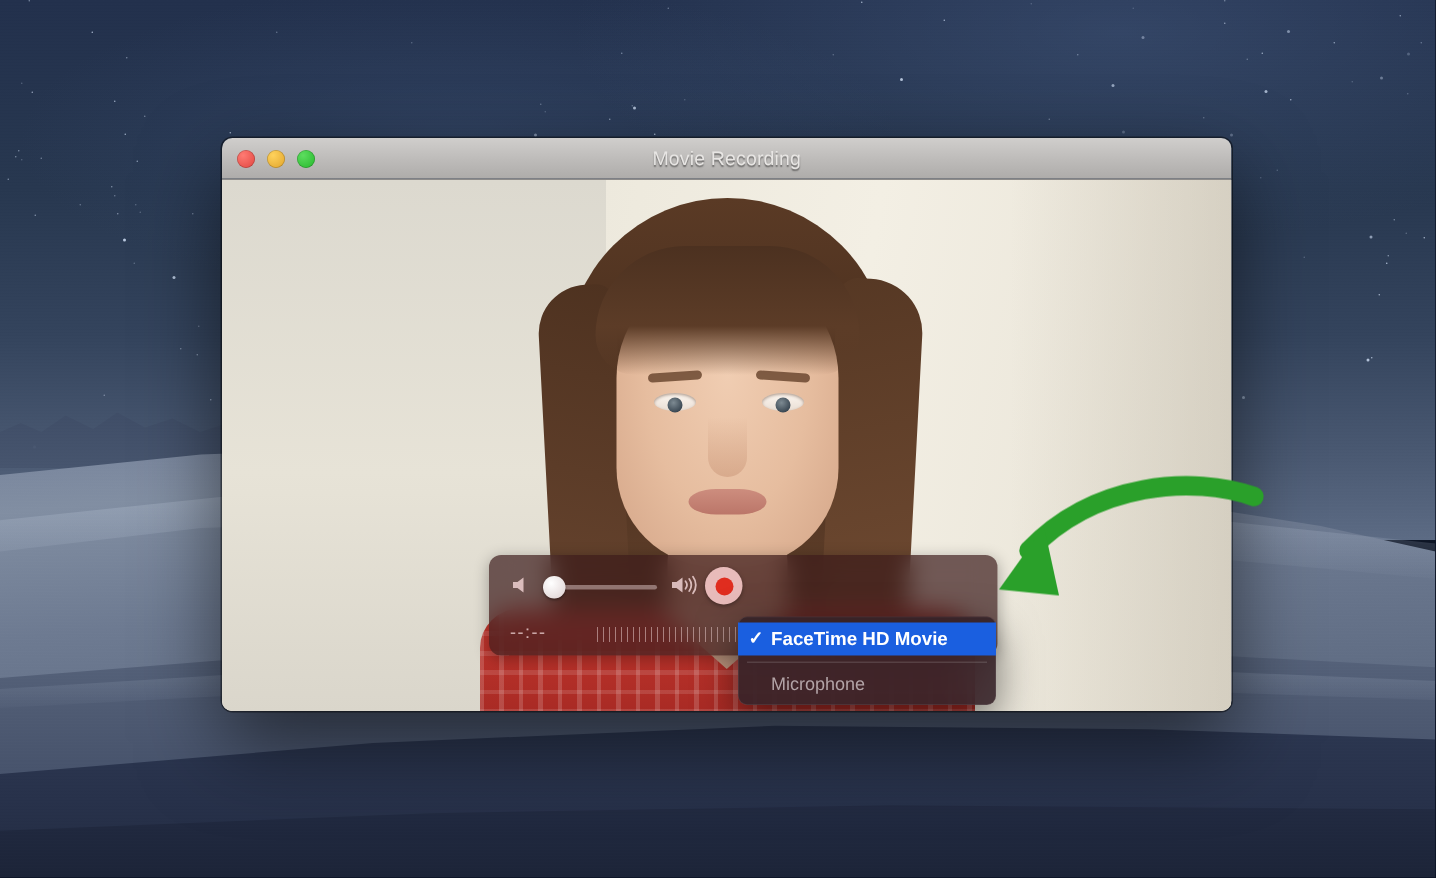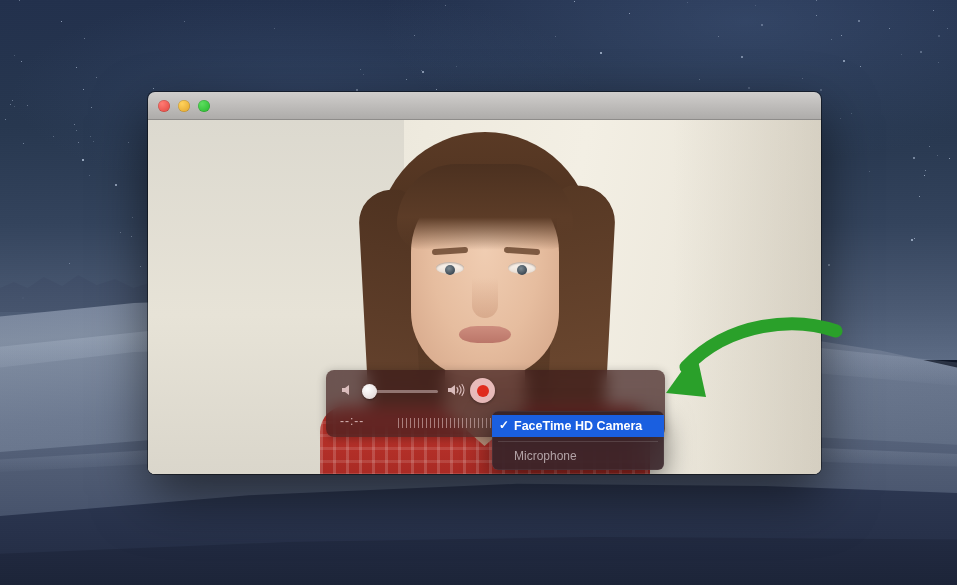--- a/index.html
+++ b/index.html
@@ -335,20 +335,21 @@
 </div>
 
 <div id="window">
 
   <div id="titlebar">
     <div class="lights">
       <span class="light l-close"></span>
       <span class="light l-min"></span>
       <span class="light l-max"></span>
     </div>
+    <div id="title">Movie Recording</div>
   </div>
 
   <div id="video">
     <div class="bg-wall"></div>
     <div class="bg-wall2"></div>
     <div class="bg-shadow"></div>
 
     <div class="person">
       <div class="hair-back"></div>
       <div class="hair-side-l"></div>
@@ -390,21 +391,21 @@
         </span>
         <div class="rec">
             <i></i>
           </div>
       </div>
       <div class="timecode">--:--</div>
       <div class="meter"></div>
     </div>
 
     <div id="menu">
-        <div class="m-item sel"><span class="m-check">✓</span><span>FaceTime HD Camera</span></div>
+        <div class="m-item sel"><span class="m-check">✓</span><span>FaceTime HD Movie</span></div>
         <div class="m-sep"></div>
         <div class="m-head">Microphone</div>
       </div>
   </div>
 </div>
 
 <svg id="arrow" viewBox="0 0 250 110">
   <path d="M236 26 C 196 12, 130 16, 86 62" stroke="#2aa02a" stroke-width="13" fill="none" stroke-linecap="round"></path>
   <path d="M66 88 L 96 46 L 106 92 Z" fill="#2aa02a"></path>
 </svg>

